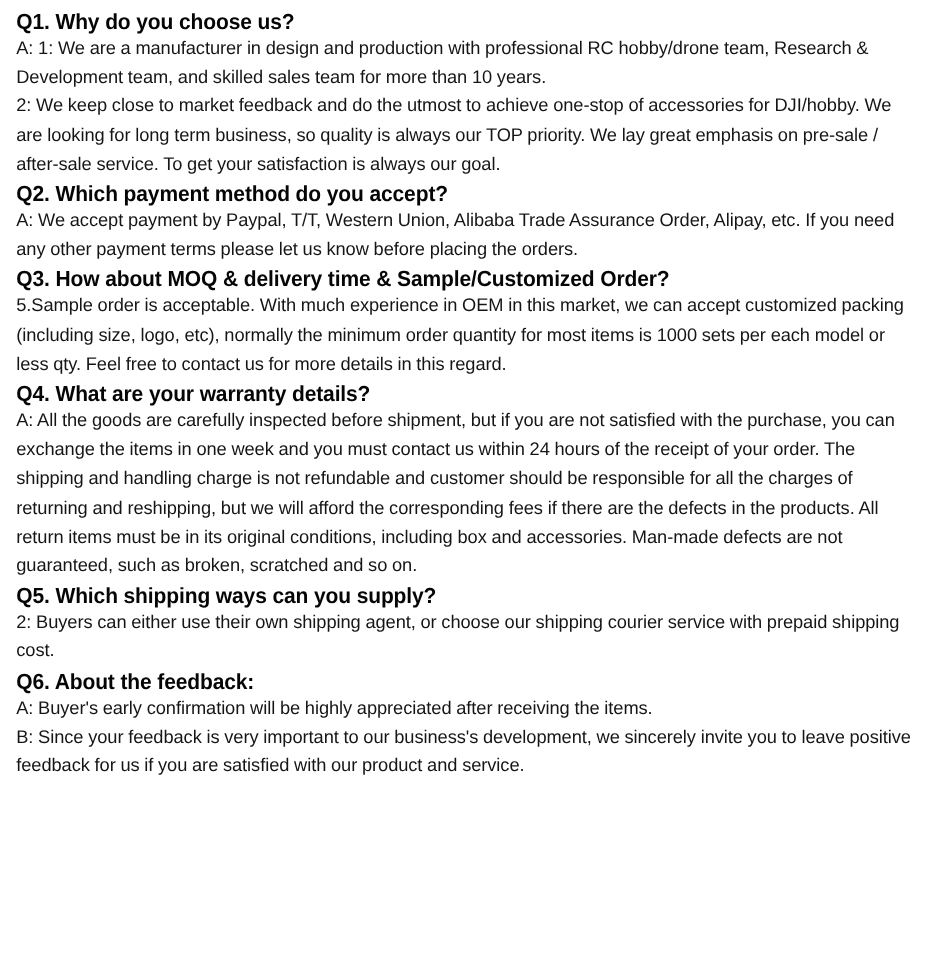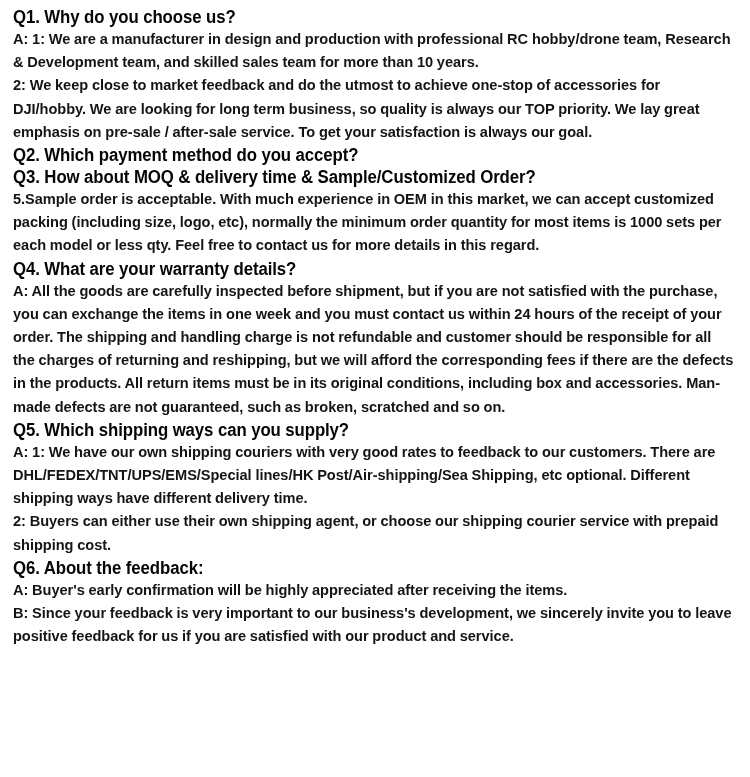--- a/index.html
+++ b/index.html
@@ -31,21 +31,21 @@
     letter-spacing: -0.1px;
     margin: 0;
     padding: 0;
     color: #050505;
     white-space: nowrap;
     transform: scaleX(0.96);
     transform-origin: left center;
   }
   .faq-answer {
     font-size: 14.6px;
-    font-weight: bold;
+    font-weight: normal;
     line-height: 23.2px;
     letter-spacing: -0.05px;
     margin: 0;
     padding: 0;
     color: #151515;
     text-align: left;
     word-spacing: -0.2px;
   }
   .faq-answer + .faq-answer {
     margin-top: 0;
@@ -57,35 +57,35 @@
 <div class="faq-document">
 
   <section class="faq-block">
     <h2 class="faq-question">Q1. Why do you choose us?</h2>
     <p class="faq-answer">A: 1: We are a manufacturer in design and production with professional RC hobby/drone team, Research &amp; Development team, and skilled sales team for more than 10 years.</p>
     <p class="faq-answer">2: We keep close to market feedback and do the utmost to achieve one-stop of accessories for DJI/hobby. We are looking for long term business, so quality is always our TOP priority. We lay great emphasis on pre-sale / after-sale service. To get your satisfaction is always our goal.</p>
   </section>
 
   <section class="faq-block">
     <h2 class="faq-question">Q2. Which payment method do you accept?</h2>
+    <p class="faq-answer">A: We accept payment by Paypal, T/T, Western Union, Alibaba Trade Assurance Order, Alipay, etc. If you need any other payment terms please let us know before placing the orders.</p>
   </section>
 
   <section class="faq-block">
     <h2 class="faq-question">Q3. How about MOQ &amp; delivery time &amp; Sample/Customized Order?</h2>
     <p class="faq-answer">5.Sample order is acceptable. With much experience in OEM in this market, we can accept customized packing (including size, logo, etc), normally the minimum order quantity for most items is 1000 sets per each model or less qty. Feel free to contact us for more details in this regard.</p>
   </section>
 
   <section class="faq-block">
     <h2 class="faq-question">Q4. What are your warranty details?</h2>
     <p class="faq-answer">A: All the goods are carefully inspected before shipment, but if you are not satisfied with the purchase, you can exchange the items in one week and you must contact us within 24 hours of the receipt of your order. The shipping and handling charge is not refundable and customer should be responsible for all the charges of returning and reshipping, but we will afford the corresponding fees if there are the defects in the products. All return items must be in its original conditions, including box and accessories. Man-made defects are not guaranteed, such as broken, scratched and so on.</p>
   </section>
 
   <section class="faq-block">
     <h2 class="faq-question">Q5. Which shipping ways can you supply?</h2>
-    <p class="faq-answer">A: 1: We have our own shipping couriers with very good rates to feedback to our customers. There are DHL/FEDEX/TNT/UPS/EMS/Special lines/HK Post/Air-shipping/Sea Shipping, etc optional. Different shipping ways have different delivery time.</p>
     <p class="faq-answer">2: Buyers can either use their own shipping agent, or choose our shipping courier service with prepaid shipping cost.</p>
   </section>
 
   <section class="faq-block">
     <h2 class="faq-question">Q6. About the feedback:</h2>
     <p class="faq-answer">A: Buyer's early confirmation will be highly appreciated after receiving the items.</p>
     <p class="faq-answer">B: Since your feedback is very important to our business's development, we sincerely invite you to leave positive feedback for us if you are satisfied with our product and service.</p>
 
   </section>
 

